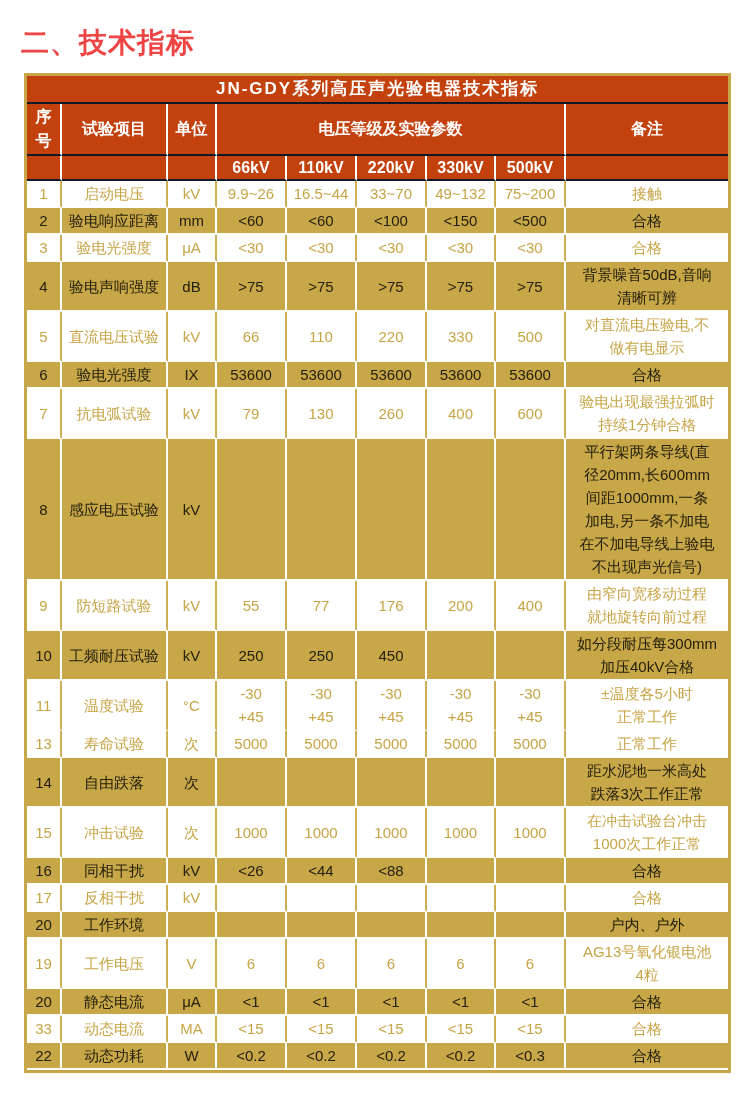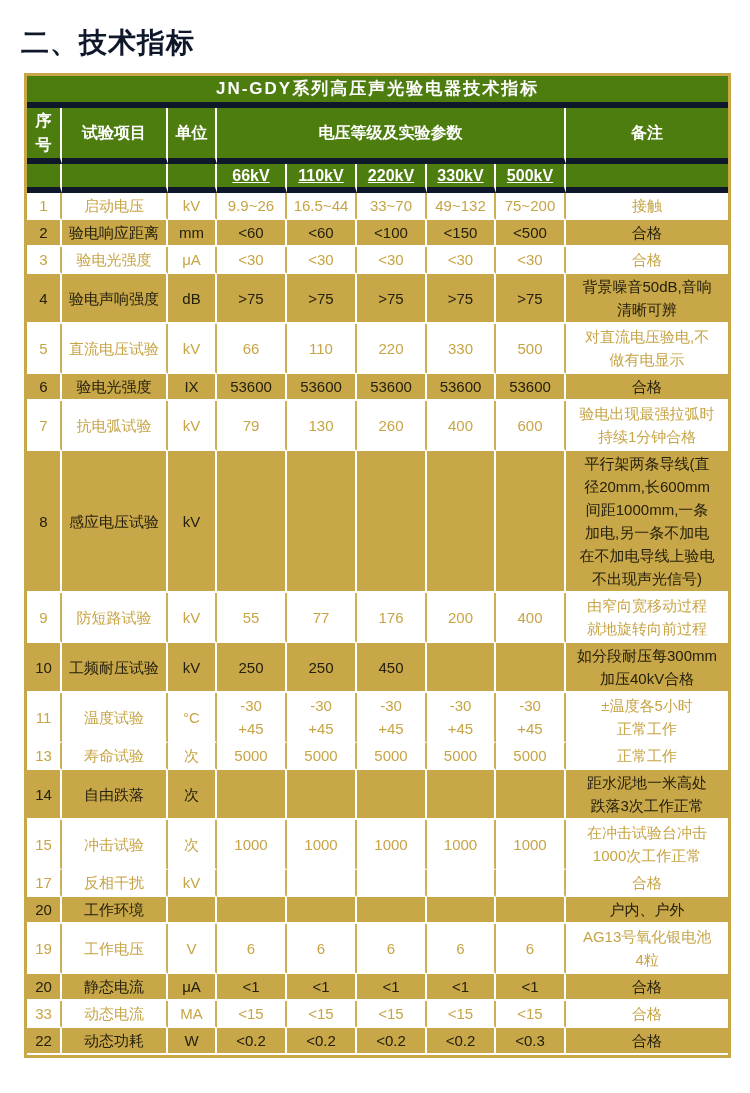--- a/index.html
+++ b/index.html
@@ -6,21 +6,21 @@
   .page {
     position:relative;
     width:750px; height:1093px;
     background:#ffffff;
     font-family:"Liberation Sans","DejaVu Sans",sans-serif;
     overflow:hidden;
   }
   .page-title {
     position:absolute; left:21px; top:24px;
     font-size:28px; font-weight:bold; letter-spacing:1px;
-    color:#0f172a;
+    color:#ef4444;
   }
   .spec-table-wrap {
     position:absolute; left:24px; top:73px; width:707px;
     border:3px solid #C7A747;
     box-sizing:border-box;
   }
   table.spec-table {
     width:100%;
     border-collapse:separate; border-spacing:0;
     table-layout:fixed;
@@ -28,27 +28,27 @@
   table.spec-table td {
     text-align:center; vertical-align:middle;
     font-size:15px; line-height:23px;
     white-space:pre-line;
     padding:1px 1px;
     overflow:hidden;
     box-sizing:border-box;
   }
   
   tr.head td {
-    background:#4d7c0f; color:#ffffff; font-weight:bold;
-    border-right:2px solid #ffffff; border-bottom:6px solid #0f172a;text-align:center;
+    background:#c2410c; color:#ffffff; font-weight:bold;
+    border-right:2px solid #ffffff; border-bottom:2px solid #0f172a;text-align:center;
   }
   tr.head td:last-child { border-right:0; }
   tr.title-row td { font-size:17px; letter-spacing:2px; line-height:24px; }
   tr.cols-row td { font-size:16px; line-height:24px; }
-  tr.volts-row td { font-size:16px; line-height:21px;text-decoration:underline; }
+  tr.volts-row td { font-size:16px; line-height:21px; }
   
   tr.gold td {
     background:#C7A747; color:#26200E;
     border-right:2px solid #ffffff; border-bottom:2px solid #ffffff;
   }
   tr.gold td:last-child { border-right:0; }
   
   tr.white td {
     background:#ffffff; color:#C7A445;
     border-right:2px solid #CDB056; border-bottom:2px solid #ffffff;
@@ -268,20 +268,31 @@
     <td>冲击试验</td>
     <td>次</td>
     <td>1000</td>
     <td>1000</td>
     <td>1000</td>
     <td>1000</td>
     <td>1000</td>
     <td>在冲击试验台冲击
 1000次工作正常</td>
   </tr>
+          <tr class="gold">
+    <td>16</td>
+    <td>同相干扰</td>
+    <td>kV</td>
+    <td>&lt;26</td>
+    <td>&lt;44</td>
+    <td>&lt;88</td>
+    <td></td>
+    <td></td>
+    <td>合格</td>
+  </tr>
           <tr class="white">
     <td>17</td>
     <td>反相干扰</td>
     <td>kV</td>
     <td></td>
     <td></td>
     <td></td>
     <td></td>
     <td></td>
     <td>合格</td>

